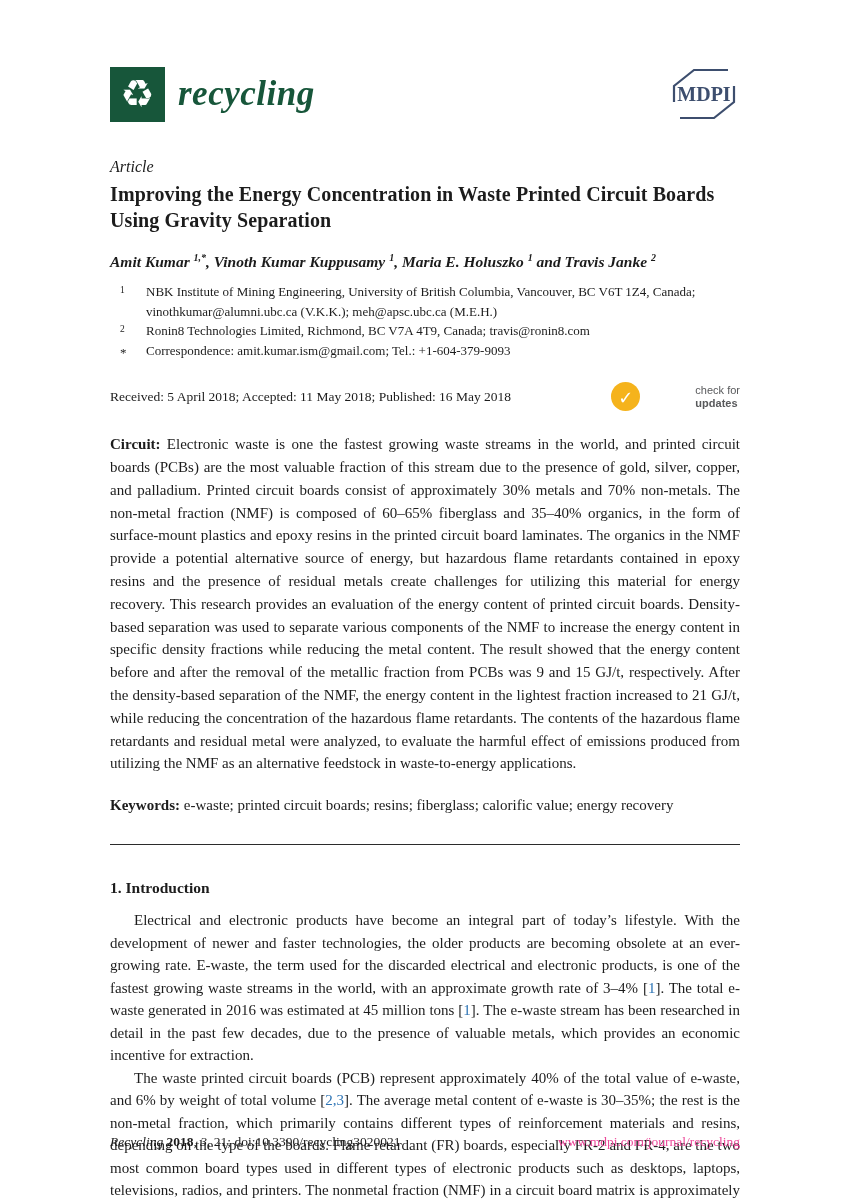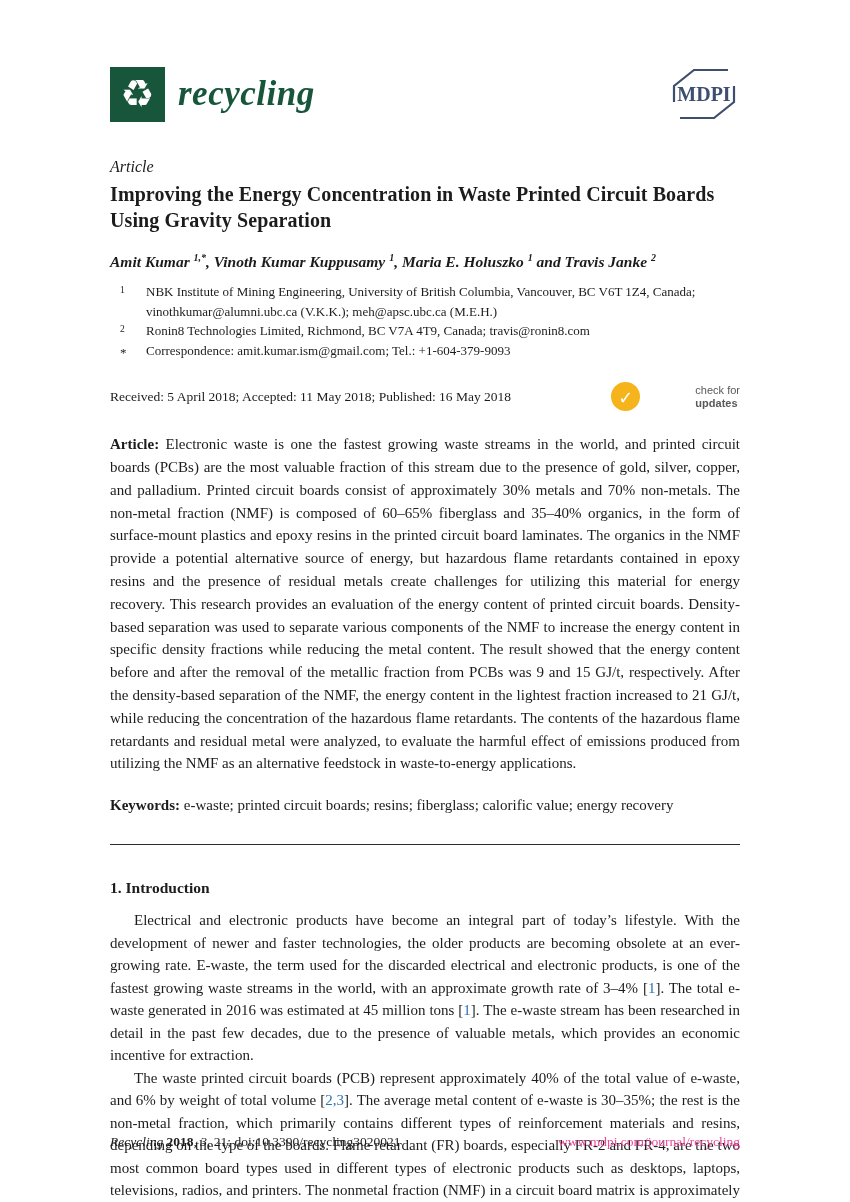--- a/index.html
+++ b/index.html
@@ -134,21 +134,21 @@
         <span class="badge-check">✓</span>
       </div>
       <div class="badge-text">
         <div class="b1">check for</div>
         <div class="b2">updates</div>
       </div>
     </div>
   </div>
 
   <div class="abstract">
-    <span class="lbl">Article:</span>
+    <span class="lbl">Circuit:</span>
     <span>Electronic waste is one the fastest growing waste streams in the world, and printed circuit boards (PCBs) are the most valuable fraction of this stream due to the presence of gold, silver, copper, and palladium. Printed circuit boards consist of approximately 30% metals and 70% non-metals. The non-metal fraction (NMF) is composed of 60–65% fiberglass and 35–40% organics, in the form of surface-mount plastics and epoxy resins in the printed circuit board laminates. The organics in the NMF provide a potential alternative source of energy, but hazardous flame retardants contained in epoxy resins and the presence of residual metals create challenges for utilizing this material for energy recovery. This research provides an evaluation of the energy content of printed circuit boards. Density-based separation was used to separate various components of the NMF to increase the energy content in specific density fractions while reducing the metal content. The result showed that the energy content before and after the removal of the metallic fraction from PCBs was 9 and 15 GJ/t, respectively. After the density-based separation of the NMF, the energy content in the lightest fraction increased to 21 GJ/t, while reducing the concentration of the hazardous flame retardants. The contents of the hazardous flame retardants and residual metal were analyzed, to evaluate the harmful effect of emissions produced from utilizing the NMF as an alternative feedstock in waste-to-energy applications.</span>
   </div>
 
   <div class="keywords">
     <span class="lbl">Keywords:</span>
     <span>e-waste; printed circuit boards; resins; fiberglass; calorific value; energy recovery</span>
   </div>
 
   <div class="divider"></div>
 

